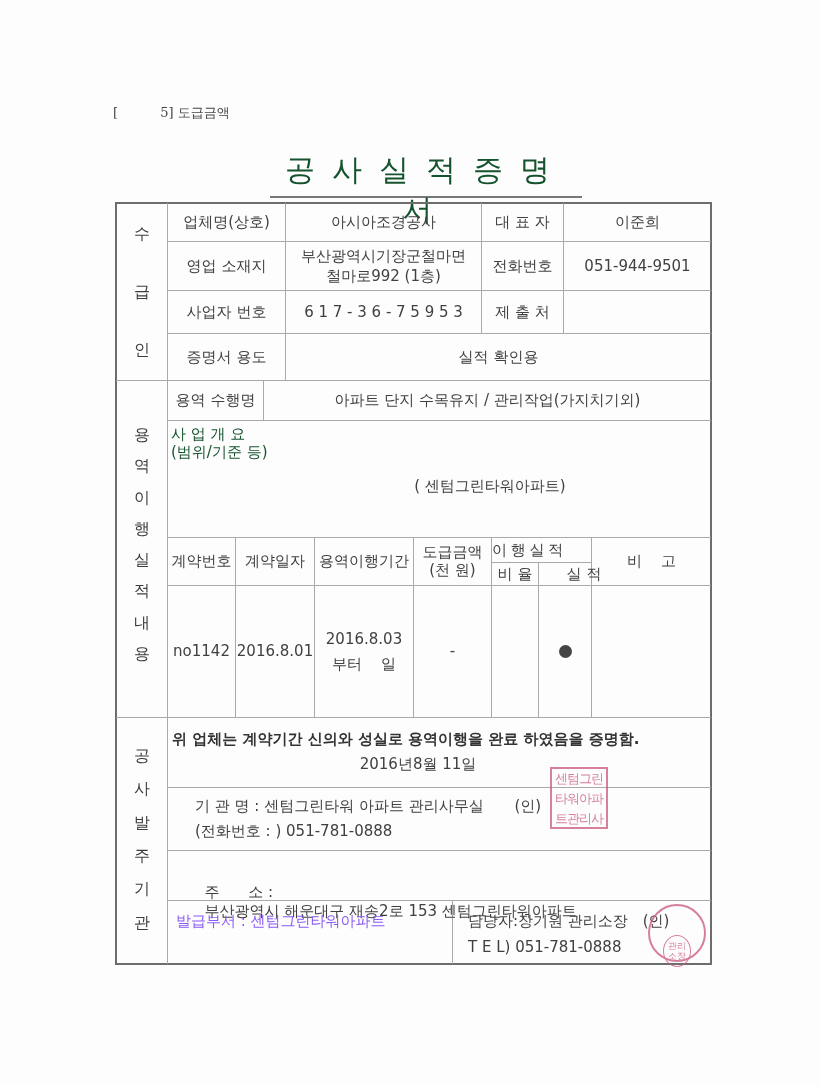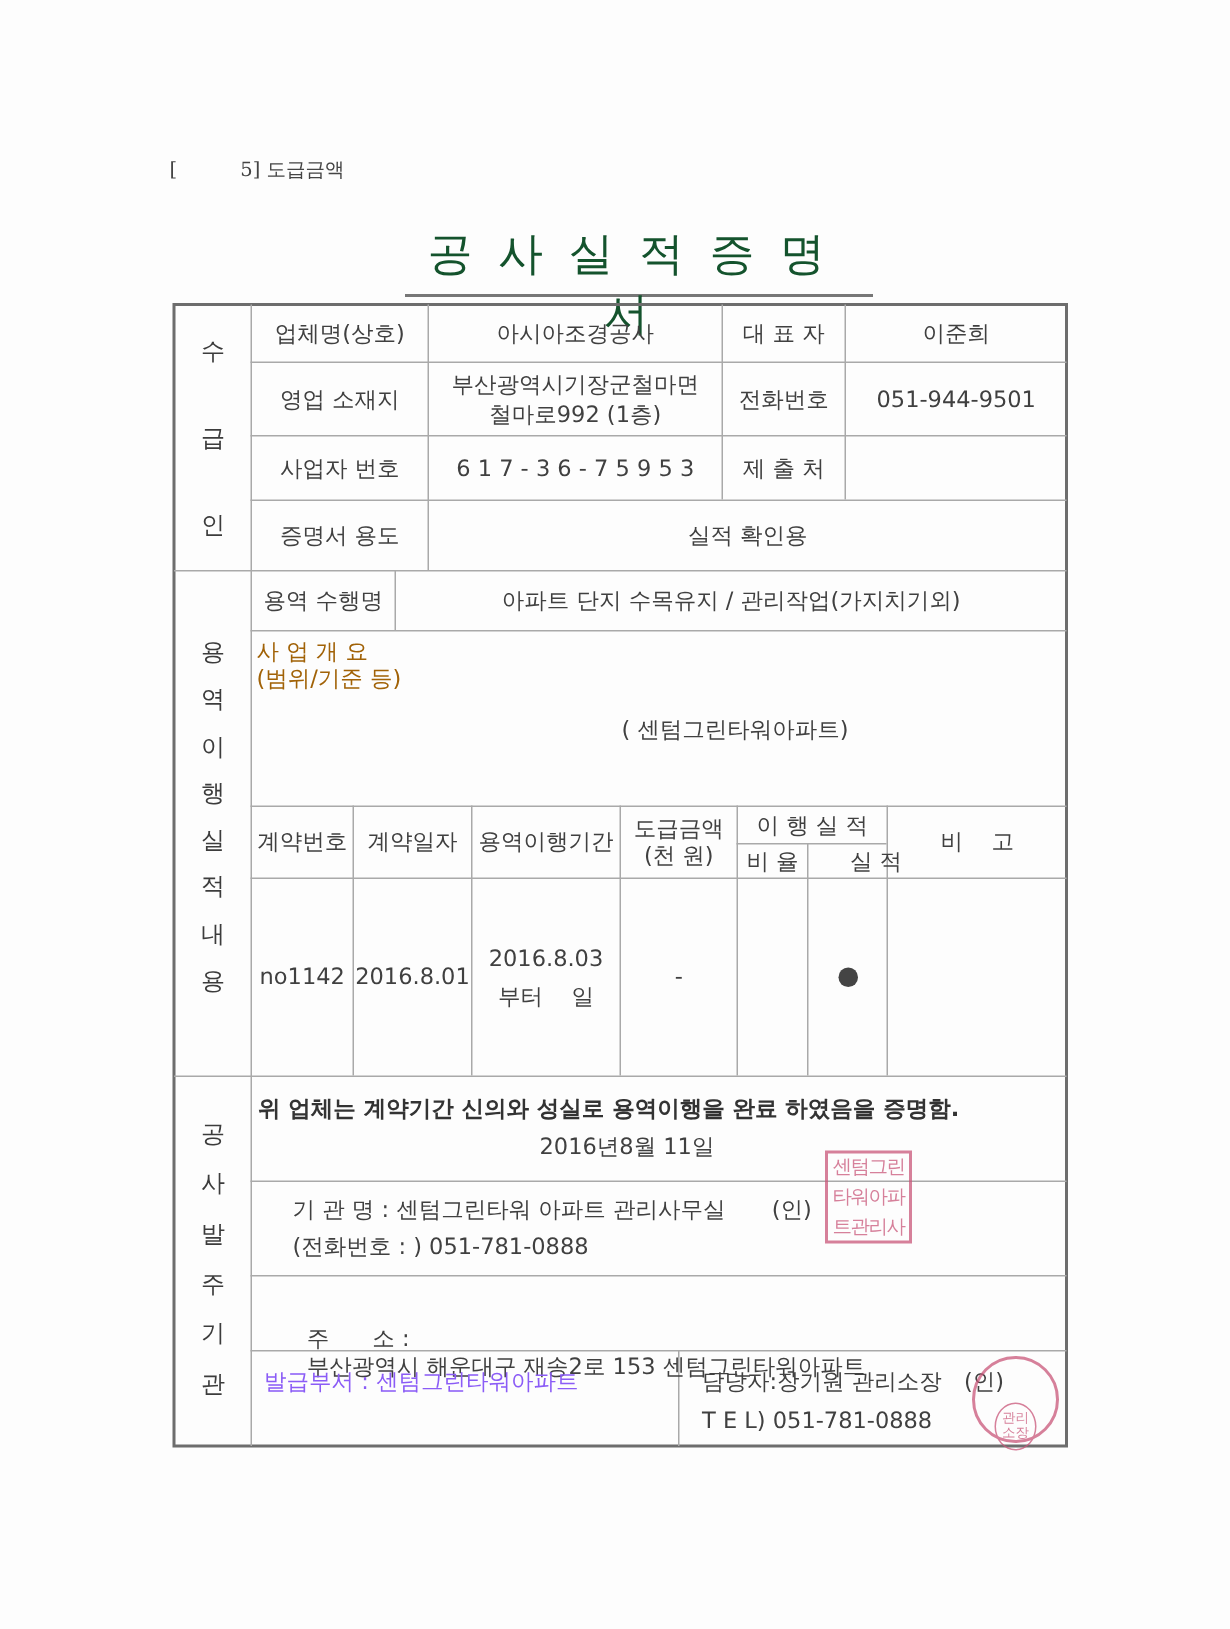--- a/index.html
+++ b/index.html
@@ -111,36 +111,36 @@
   <span>행</span>
   <span>실</span>
   <span>적</span>
   <span>내</span>
   <span>용</span>
 </div>
 
 <div class="cell" style="left:168px; top:381px; width:95px; height:39px;">용역 수행명</div>
 <div class="cell" style="left:264px; top:381px; width:447px; height:39px;">아파트 단지 수목유지 / 관리작업(가지치기외)</div>
 
-<div class="abs" style="left:171px; top:425px; font-size:15px; line-height:18px; color:#a16207;">
+<div class="abs" style="left:171px; top:425px; font-size:15px; line-height:18px; color:#14532d;">
   <div>사 업 개 요</div>
   <div>(범위/기준 등)</div>
 </div>
 <div class="cell" style="left:330px; top:450px; width:320px; height:56px; flex-direction:column;">
   <span style="margin-top:16px;">( 센텀그린타워아파트)</span>
 </div>
 
 <div class="cell" style="left:168px; top:538px; width:67px; height:47px;">계약번호</div>
 <div class="cell" style="left:236px; top:538px; width:78px; height:47px;">계약일자</div>
 <div class="cell" style="left:315px; top:538px; width:98px; height:47px;">용역이행기간</div>
 <div class="cell" style="left:414px; top:538px; width:77px; height:47px; flex-direction:column; line-height:1.15;">
   <span>도급금액</span>
   <span>(천 원)</span>
 </div>
-<div class="cell" style="left:492px; top:538px; width:99px; height:24px;">이 행 실 적</div>
+<div class="cell" style="left:478px; top:538px; width:99px; height:24px;font-family:Liberation Serif, serif;">이 행 실 적</div>
 <div class="cell" style="left:492px; top:563px; width:46px; height:22px;">비 율</div>
 <div class="cell" style="left:558px; top:563px; width:52px; height:22px;">실 적</div>
 <div class="cell" style="left:592px; top:538px; width:119px; height:47px; white-space:pre;">비    고</div>
 
 <div class="cell" style="left:168px; top:586px; width:67px; height:131px;">no1142</div>
 <div class="cell" style="left:236px; top:586px; width:78px; height:131px;">2016.8.01</div>
 <div class="cell" style="left:315px; top:586px; width:98px; height:131px; flex-direction:column;">
   <span>2016.8.03</span>
   <span style="white-space:pre; margin-top:4px;">부터    일</span>
 </div>

